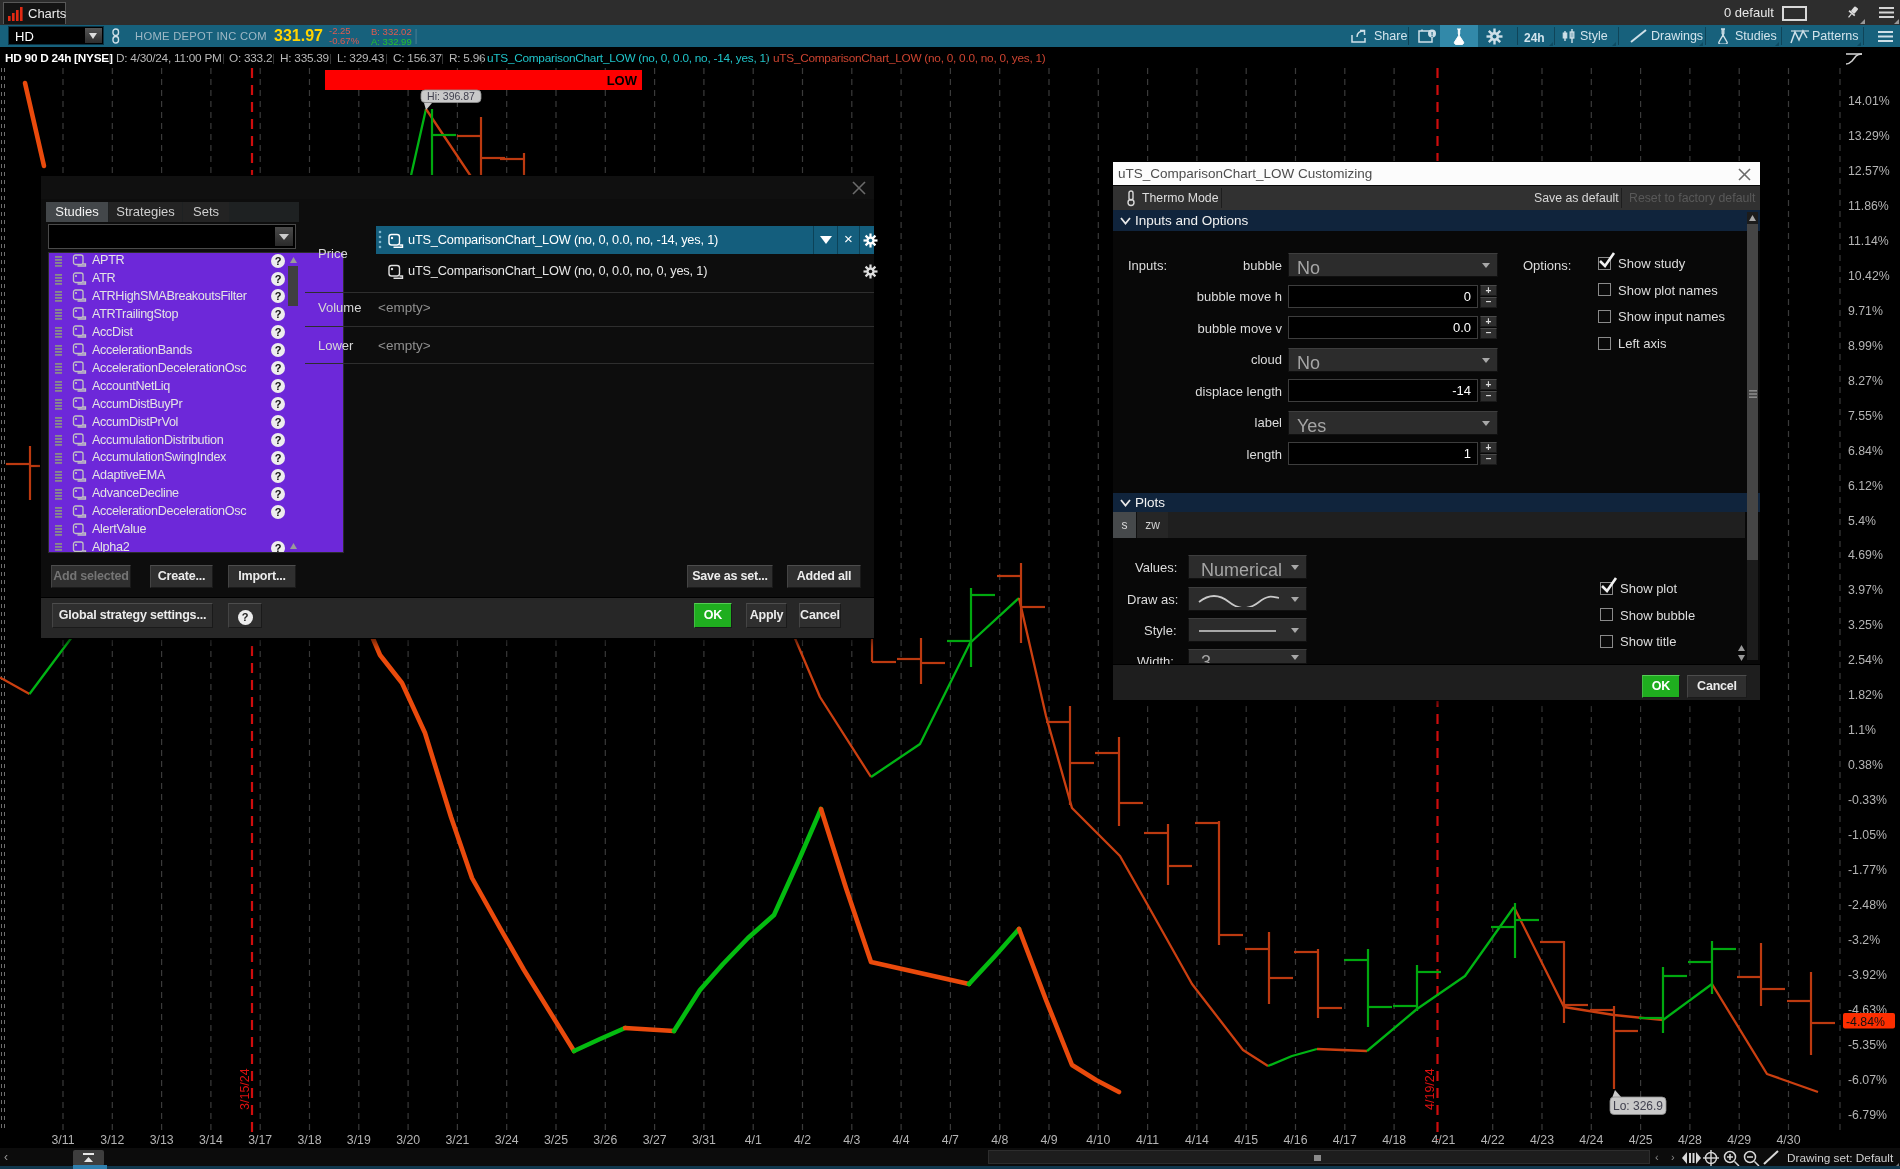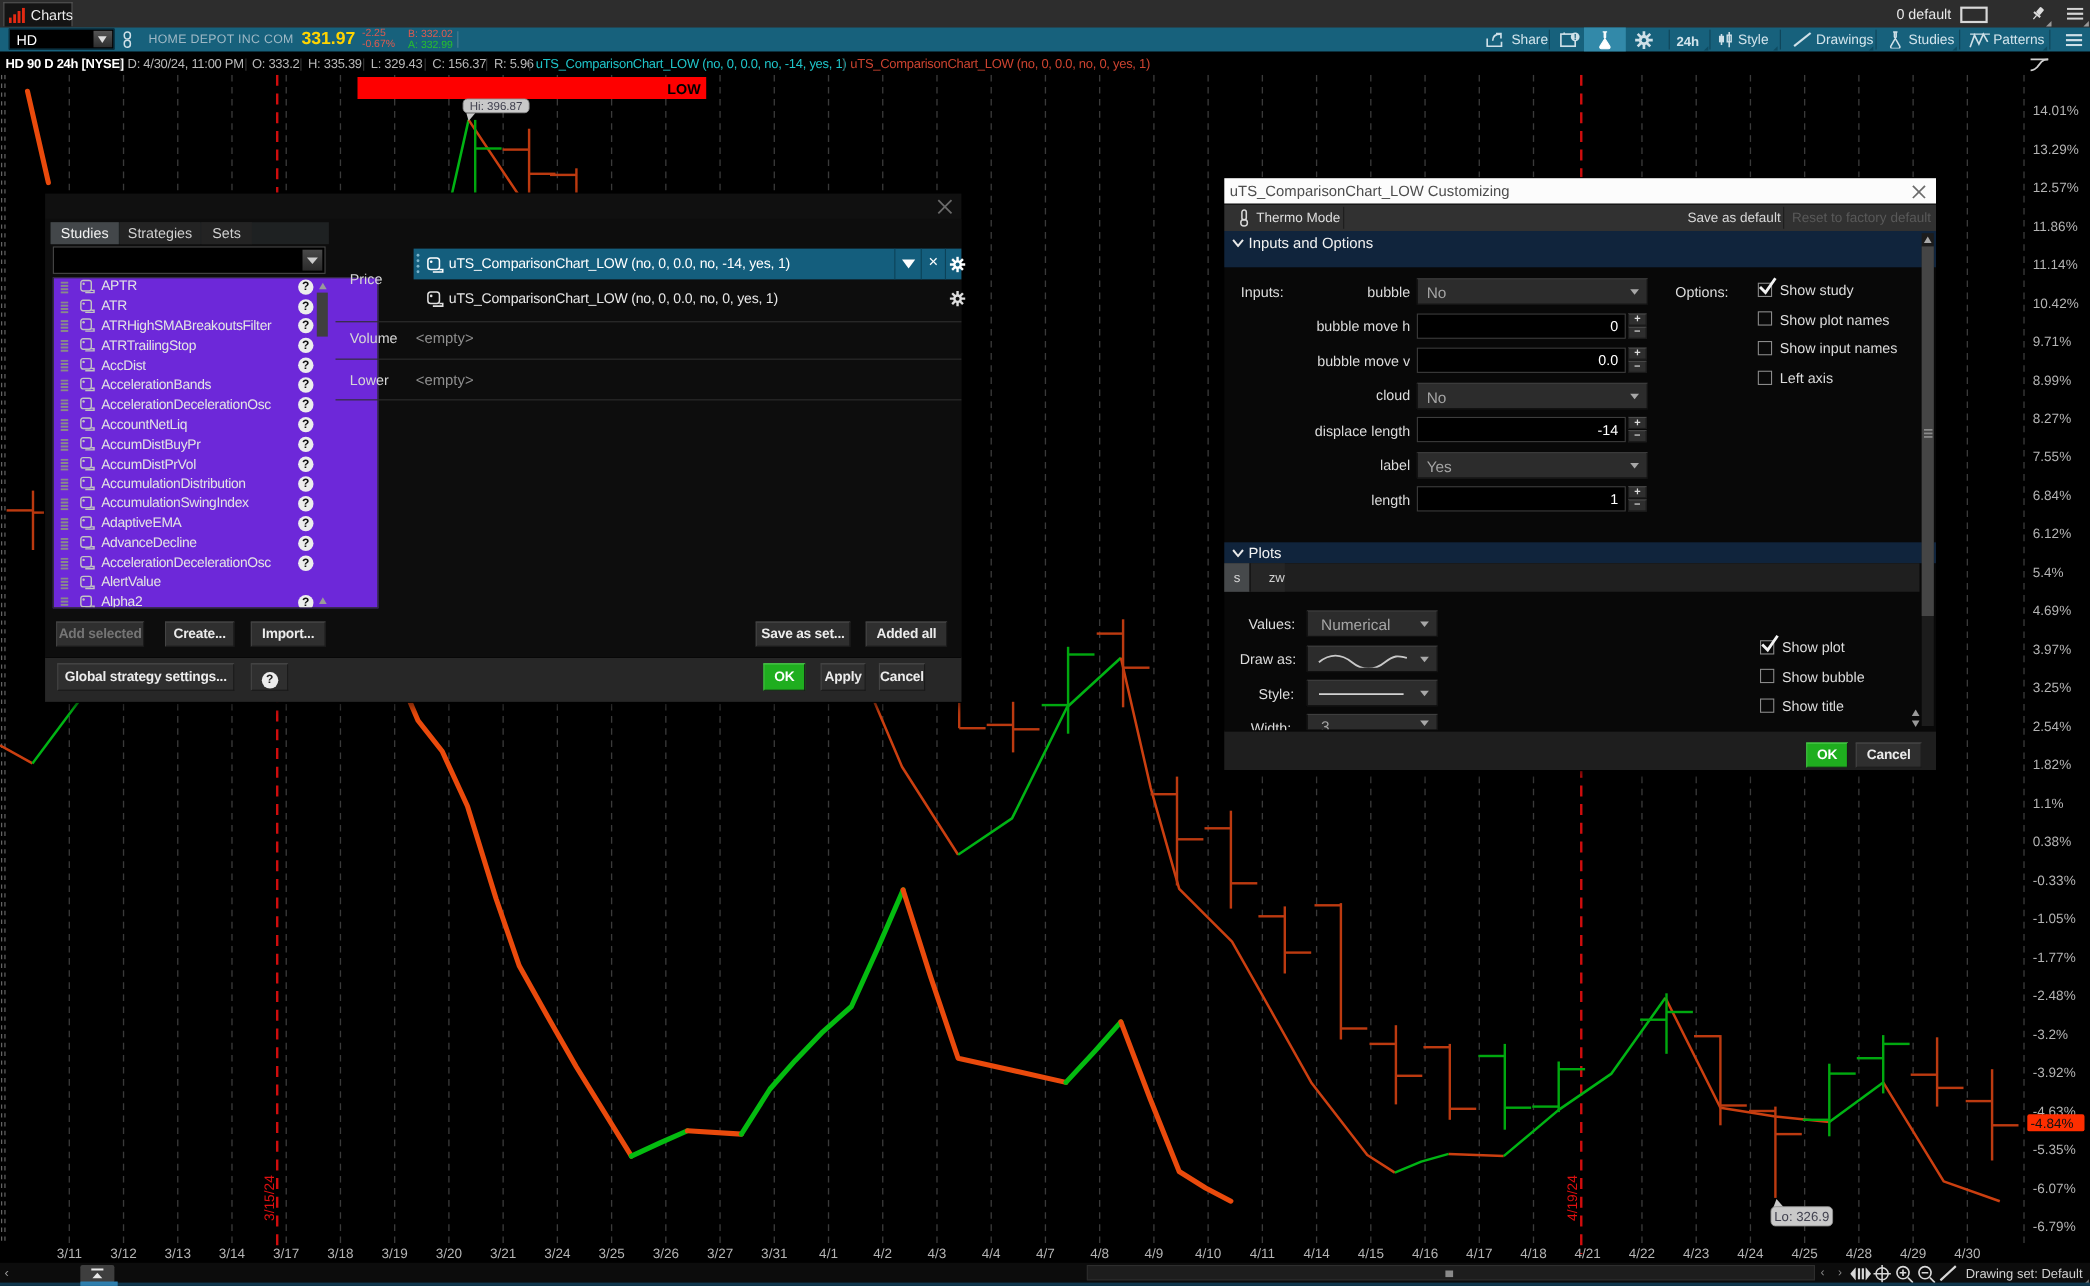--- a/index.html
+++ b/index.html
@@ -2,21 +2,21 @@
 <html><head><meta charset="utf-8"><style>
 *{margin:0;padding:0;box-sizing:border-box}
 body{background:#000;font-family:"Liberation Sans",sans-serif;}
 #root{position:relative;width:1900px;height:1169px;background:#000;overflow:hidden}
 .abs{position:absolute}
 .dlg{position:absolute;background:#101010;box-shadow:0 0 0 1px #000,3px 4px 10px rgba(0,0,0,.7);z-index:10}
 .ttl{position:absolute;left:0;top:0;right:0;height:23px;background:#fcfcfc;color:#4d4d4d;font-size:13.5px;line-height:23px;padding-left:5px}
 .btn{position:absolute;background:#2f2f2f;border:1px solid #1a1a1a;border-top-color:#4d4d4d;border-left-color:#444;color:#ececec;font-weight:bold;font-size:12.5px;letter-spacing:-0.2px;text-align:center;white-space:nowrap;overflow:hidden}
 .gbtn{background:#1fae1f;color:#fff;border-top-color:#5c5;border-left-color:#4b4}
 .lbl{position:absolute;color:#d6d6d6;font-size:13px}
-.ddn{position:absolute;background:#2c2c2c;border:1px solid #101010;border-top-color:#3e3e3e;color:#a5a5a5;font-size:14px}
+.ddn{position:absolute;background:#2c2c2c;border:1px solid #101010;border-top-color:#3e3e3e;color:#a5a5a5;font-size:18px}
 .ddn .ar{position:absolute;right:7px;top:9px;width:0;height:0;border:4.5px solid transparent;border-top:5.5px solid #a8a8a8}
 .spin{position:absolute;background:#000;border:1px solid #3d3d3d;color:#fff;font-size:13px;text-align:right}
 .spbtn{position:absolute;width:17px;background:#2e2e2e;border:1px solid #1a1a1a;border-top-color:#4a4a4a;color:#ddd;font-size:10px;font-weight:bold;text-align:center;line-height:9px}
 .cb{position:absolute;width:13px;height:13px;background:#090909;border:1px solid #8a8a8a}
 .cl{position:absolute;color:#dcdcdc;font-size:13px}
 </style></head><body>
 <div id="root">
 <svg class="abs" style="left:0;top:0;z-index:1" width="1900" height="1169" viewBox="0 0 1900 1169">
 <g stroke="#3a3a3a" stroke-width="1.2" stroke-dasharray="6 5">
         <line x1="63.0" y1="68" x2="63.0" y2="1130"></line>
@@ -934,21 +934,21 @@
             <rect x="3" y="1" width="4" height="9" rx="2"></rect>
             <circle cx="5" cy="12.5" r="3"></circle>
           </g>
         </svg>
   <span class="abs" style="left:29px;top:5px;color:#dedede;font-size:12.3px">Thermo Mode</span>
   <div class="abs" style="left:108px;top:2px;width:1px;height:20px;background:#1d1d1d"></div>
   <span class="abs" style="left:421px;top:5px;color:#d8d8d8;font-size:12.3px">Save as default</span>
   <div class="abs" style="left:508px;top:2px;width:1px;height:20px;background:#1d1d1d"></div>
   <span class="abs" style="left:516px;top:5px;color:#595959;font-size:12.3px;white-space:nowrap">Reset to factory default</span>
 </div>
-<div class="abs" style="left:0;top:48px;width:647px;height:33px;background:#10243c">
+<div class="abs" style="left:0;top:48px;width:647px;height:21px;background:#10243c">
   <svg class="abs" style="left:7px;top:7px" width="11" height="8">
           <path d="M1,1 L5.5,6.5 L10,1" fill="none" stroke="#e8e8e8" stroke-width="1.8"></path>
         </svg>
   <span class="abs" style="left:22px;top:3px;color:#f2f2f2;font-size:13.5px">Inputs and Options</span>
 </div>
 <span class="cl" style="left:15px;top:96px">Inputs:</span>
 <span class="cl" style="right:478px;top:96px">bubble</span>
 <div class="ddn" style="left:175px;top:91px;width:210px;height:24px">
         <span style="position:absolute;left:8px;top:4px">No</span>
         <span class="ar"></span>
@@ -1000,21 +1000,21 @@
 <div class="cb" style="left:485px;top:175px"></div>
       <span class="cl" style="left:505px;top:174px">Left axis</span>
 <div class="abs" style="left:0;top:331px;width:647px;height:19px;background:#10243c">
   <svg class="abs" style="left:7px;top:6px" width="11" height="8">
           <path d="M1,1 L5.5,6.5 L10,1" fill="none" stroke="#e8e8e8" stroke-width="1.8"></path>
         </svg>
   <span class="abs" style="left:22px;top:2px;color:#f2f2f2;font-size:13.5px">Plots</span>
 </div>
 <div class="abs" style="left:0;top:350px;width:632px;height:26px;background:#1f1f1f"></div>
 <div class="abs" style="left:0;top:350px;width:23px;height:26px;background:#46494b;color:#dcdcdc;font-size:12px;text-align:center;line-height:26px">s</div>
-<div class="abs" style="left:23px;top:350px;width:32px;height:26px;background:#262626;color:#cfcfcf;font-size:12px;text-align:right;line-height:26px;border-left:1px solid #111">zw</div>
+<div class="abs" style="left:23px;top:350px;width:32px;height:26px;background:#262626;color:#cfcfcf;font-size:12px;text-align:center;line-height:26px;border-left:1px solid #111">zw</div>
 <span class="cl" style="left:22px;top:398px">Values:</span>
 <div class="ddn" style="left:75px;top:393px;width:119px;height:24px">
         <span style="position:absolute;left:12px;top:4px">Numerical</span>
         <span class="ar"></span>
       </div>
 <span class="cl" style="left:14px;top:430px">Draw as:</span>
 <div class="ddn" style="left:75px;top:425px;width:119px;height:24px">
         <svg class="abs" style="left:8px;top:5px" width="85" height="14">
           <path d="M2,9 c10,-8 20,-8 30,0 s20,8 30,0 s14,-5 20,-4" fill="none" stroke="#c9c9c9" stroke-width="1.7"></path>
         </svg>

